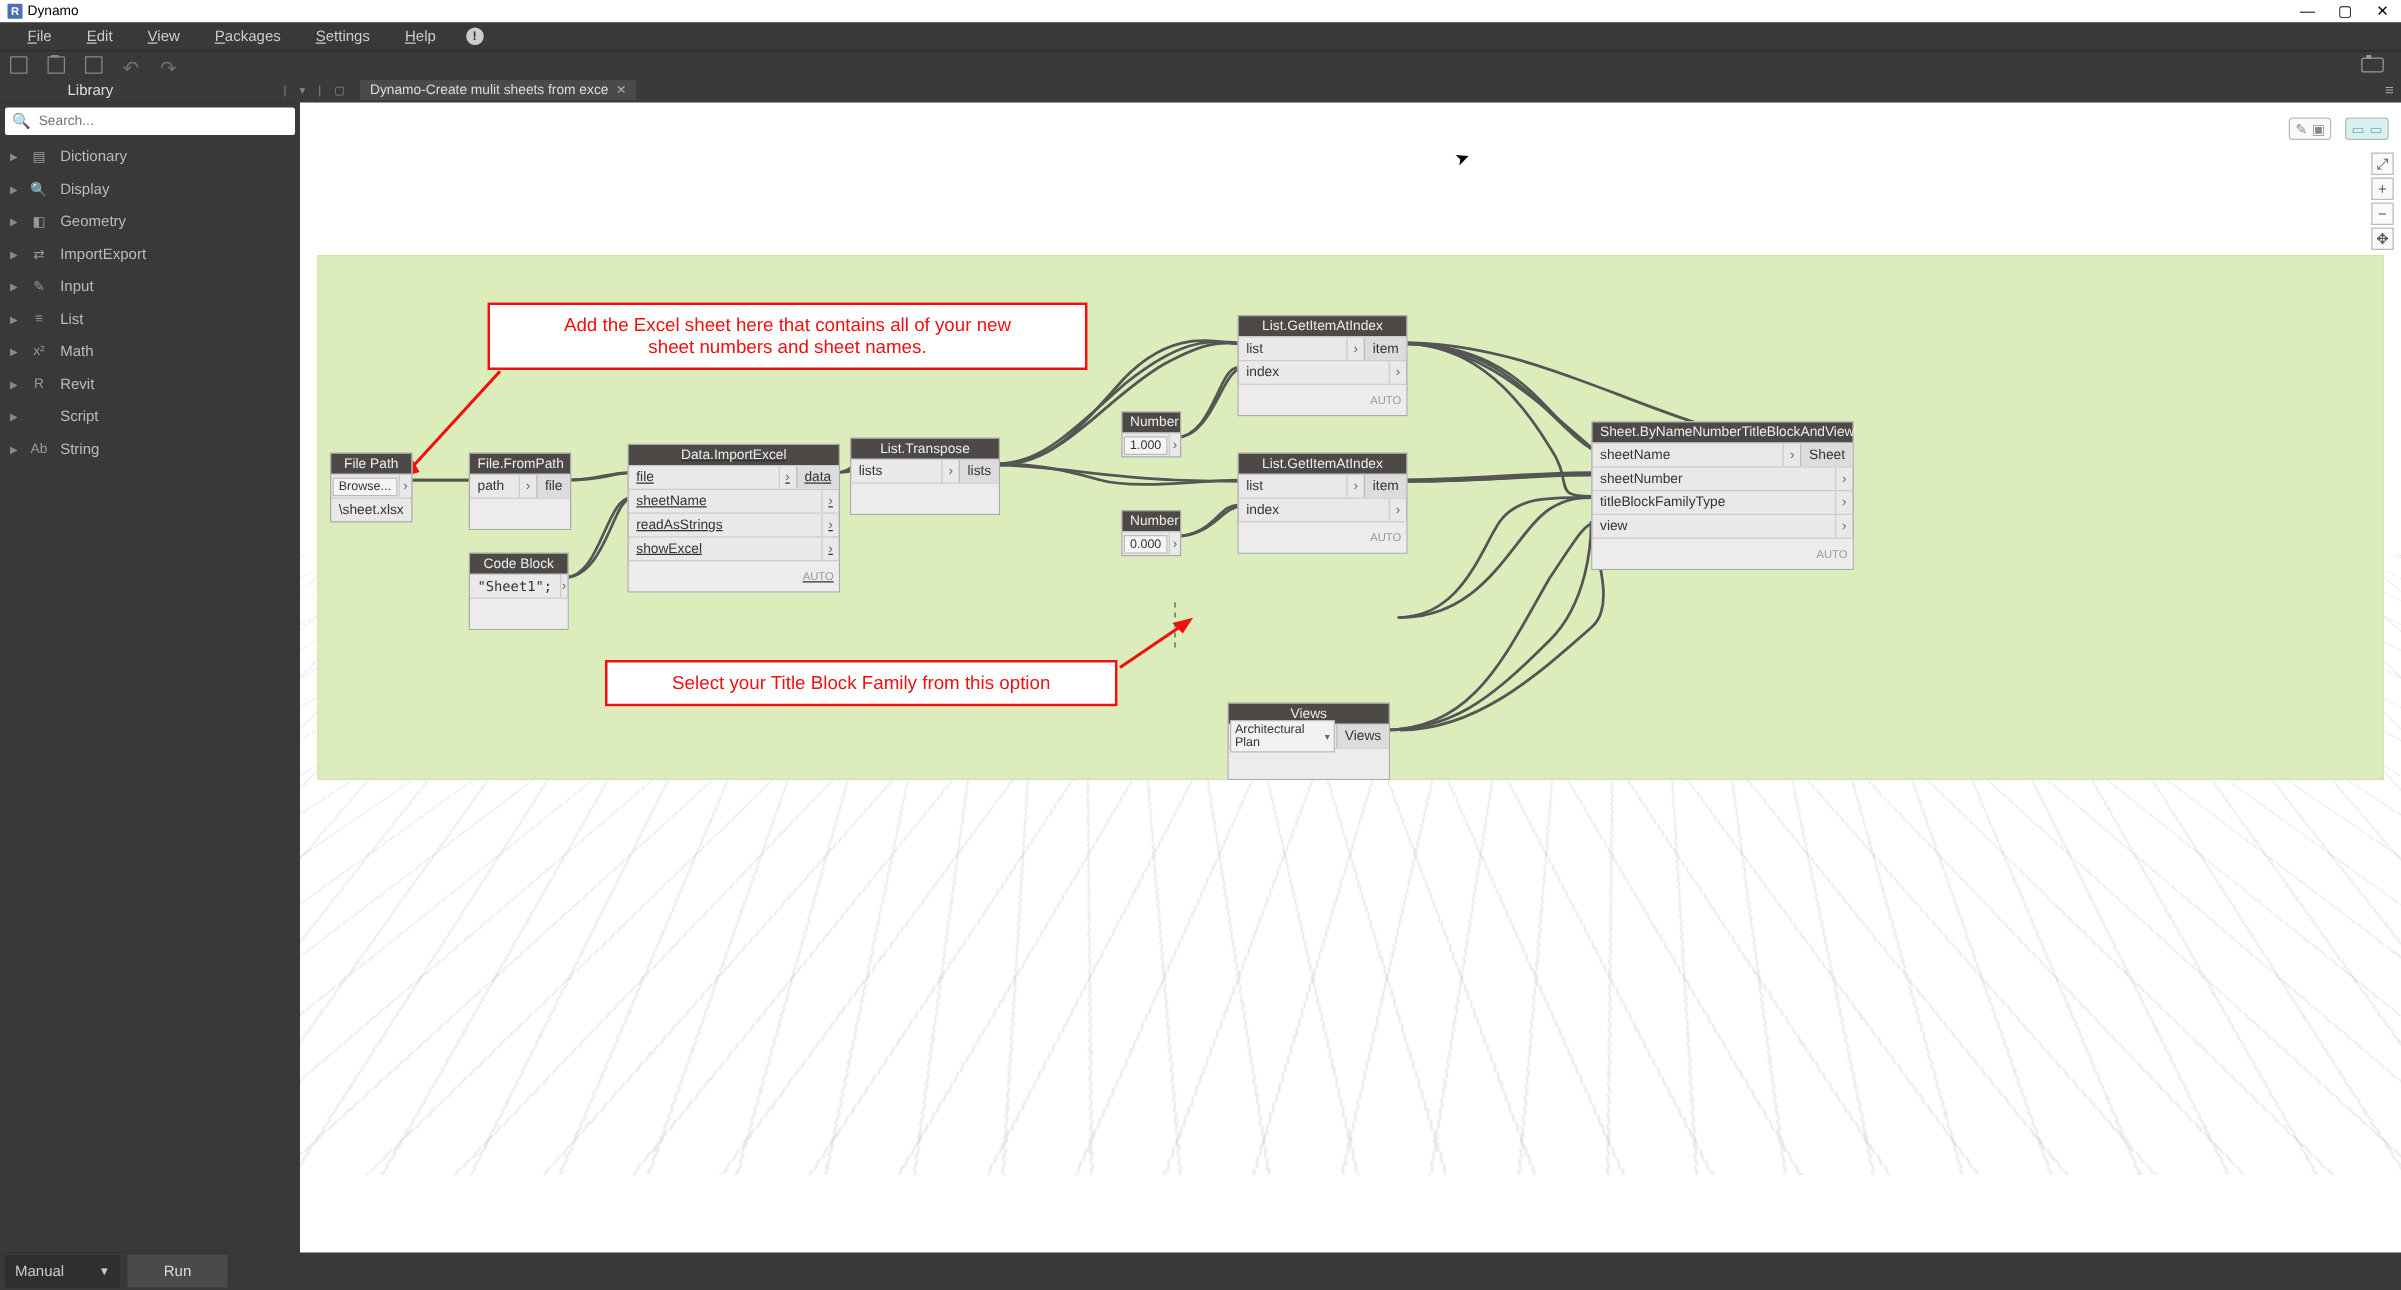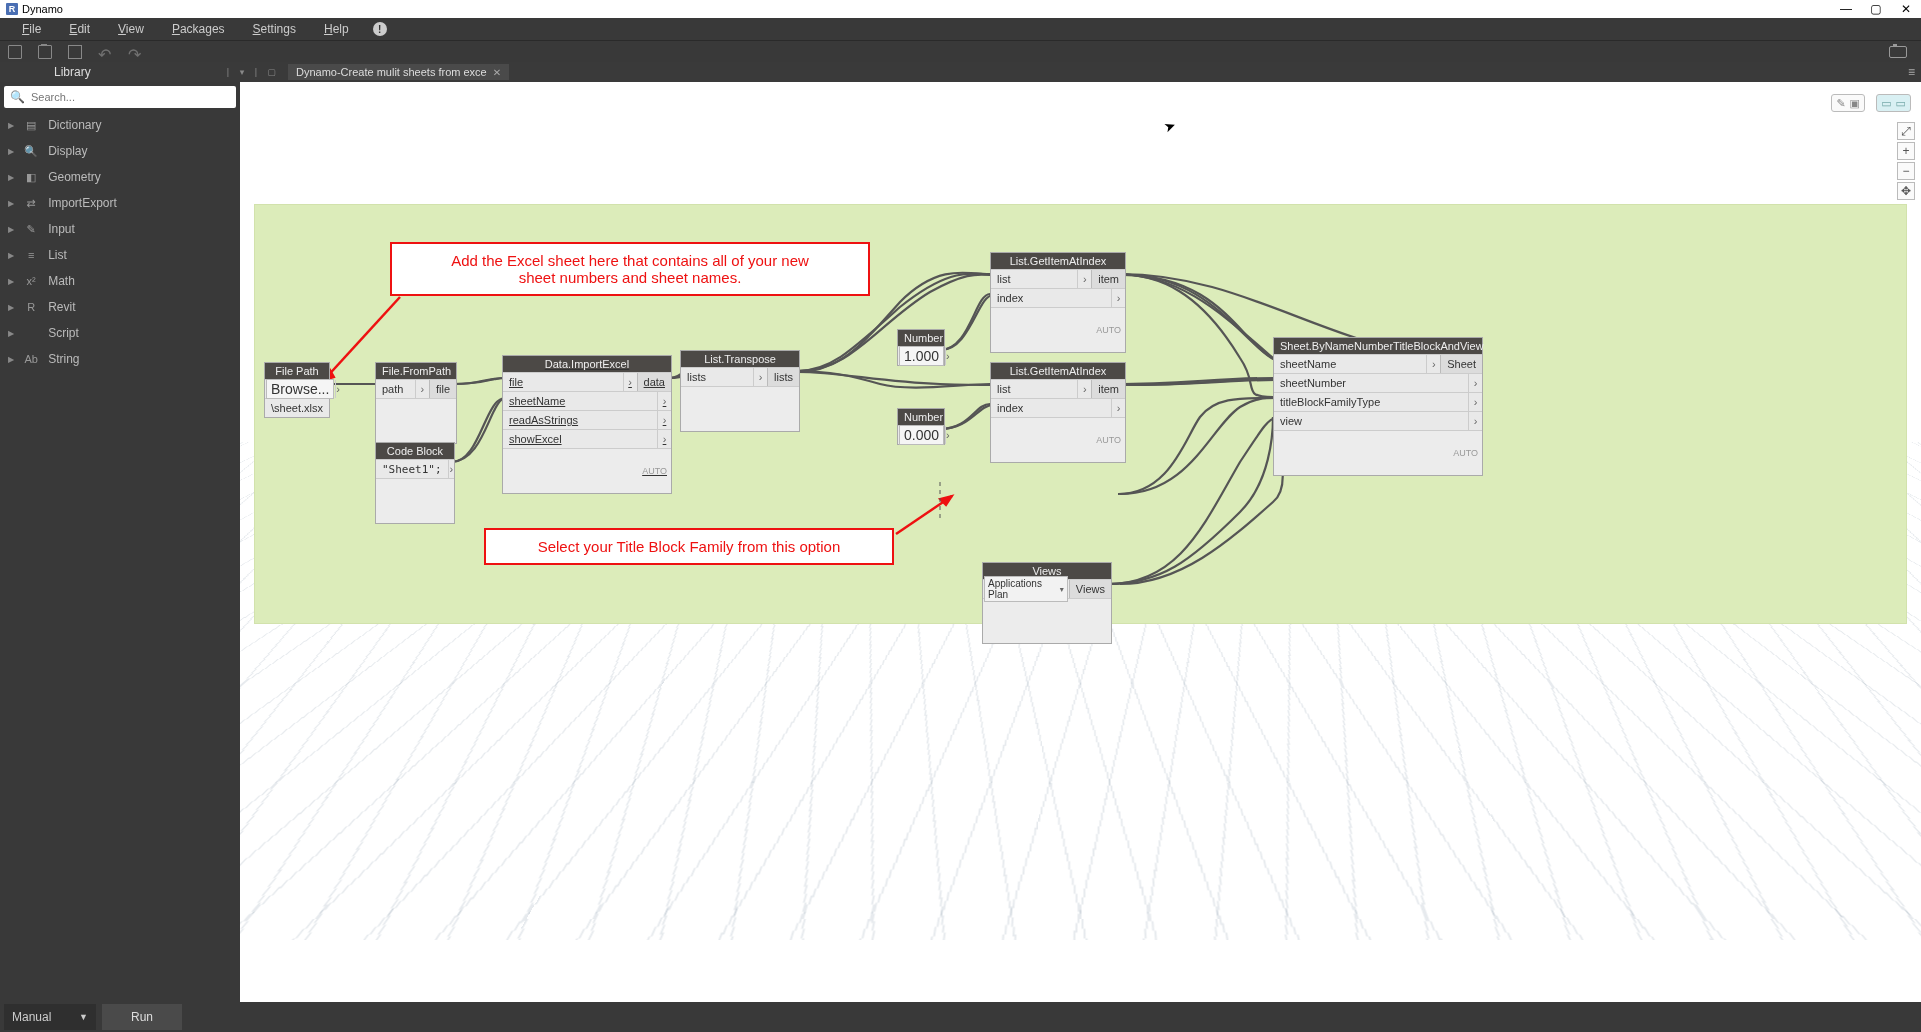--- a/index.html
+++ b/index.html
@@ -62,22 +62,22 @@
 
 .annot { position: absolute; background: #fff; border: 2px solid #e11; color: #e11; font-size: 15px; text-align: center; padding: 8px 14px; }
 
 
 .node { position: absolute; background: #e9e9e9; border: 1px solid #aaa; font-size: 11px; color: #333; }
 .node .nhead { background: #4c4946; color: #eee; text-align: center; padding: 2px 6px; white-space: nowrap; font-size: 11px; }
 .node .nrow { display: flex; align-items: center; border-top: 1px solid #ccc; height: 19px; }
 .node .nrow .inlbl { padding: 0 6px; flex: 1; white-space: nowrap; }
 .node .nrow .caret { width: 14px; text-align: center; color: #666; border-left: 1px solid #ccc; height: 100%; display: flex; align-items: center; justify-content: center; }
 .node .outlbl { padding: 0 6px; background: #dcdcdc; border-left: 1px solid #bbb; height: 100%; display: flex; align-items: center; }
-.node .nfoot { font-size: 9px; color: #999; text-align: right; padding: 17px 4px; border-top: 1px solid #ccc; background: #ececec; }
-.node .field { background: #f5f5f5; border: 1px solid #bbb; padding: 1px 4px; font-size: 14px; margin: 1px; }
+.node .nfoot { font-size: 9px; color: #999; text-align: right; padding: 7px 4px; border-top: 1px solid #ccc; background: #ececec; }
+.node .field { background: #f5f5f5; border: 1px solid #bbb; padding: 1px 4px; font-size: 10px; margin: 1px; }
 .node .dd { background: #f2f2f2; border: 1px solid #bbb; padding: 1px 3px; font-size: 10px; display: inline-flex; align-items: center; }
 .node .dd:after { content: "▾"; font-size: 8px; margin-left: 3px; color: #666; }
 
 
 .pill { position: absolute; border: 1px solid #bbb; border-radius: 3px; background: #fafafa; height: 18px; display: flex; align-items: center; padding: 0 4px; gap: 4px; }
 .pill span { font-size: 11px; color: #7aa; }
 .navbtn { position: absolute; right: 6px; width: 18px; height: 18px; border: 1px solid #bbb; background: #fafafa; text-align: center; font-size: 12px; line-height: 16px; color: #555; }
 
 
 .bottombar { height: 30px; background: #393939; display: flex; align-items: center; }
@@ -372,21 +372,21 @@
           <span class="inlbl">index</span>
           <span class="caret">›</span>
         </div>
       <div class="nfoot">AUTO</div>
     </div>
 
 
     <div class="node" style="left:742px; top:480px; width:130px;">
       <div class="nhead">Views</div>
       <div class="nrow">
-        <span class="dd" style="flex:1;margin:1px;">Applications Plan</span>
+        <span class="dd" style="flex:1;margin:1px;">Architectural Plan</span>
         <span class="outlbl">Views</span>
       </div>
       <div class="nfoot">&nbsp;</div>
     </div>
 
     <div class="node" style="left:1033px; top:255px; width:210px;">
       <div class="nhead">Sheet.ByNameNumberTitleBlockAndView</div>
       <div class="nrow">
           <span class="inlbl">sheetName</span>
           <span class="caret">›</span>

